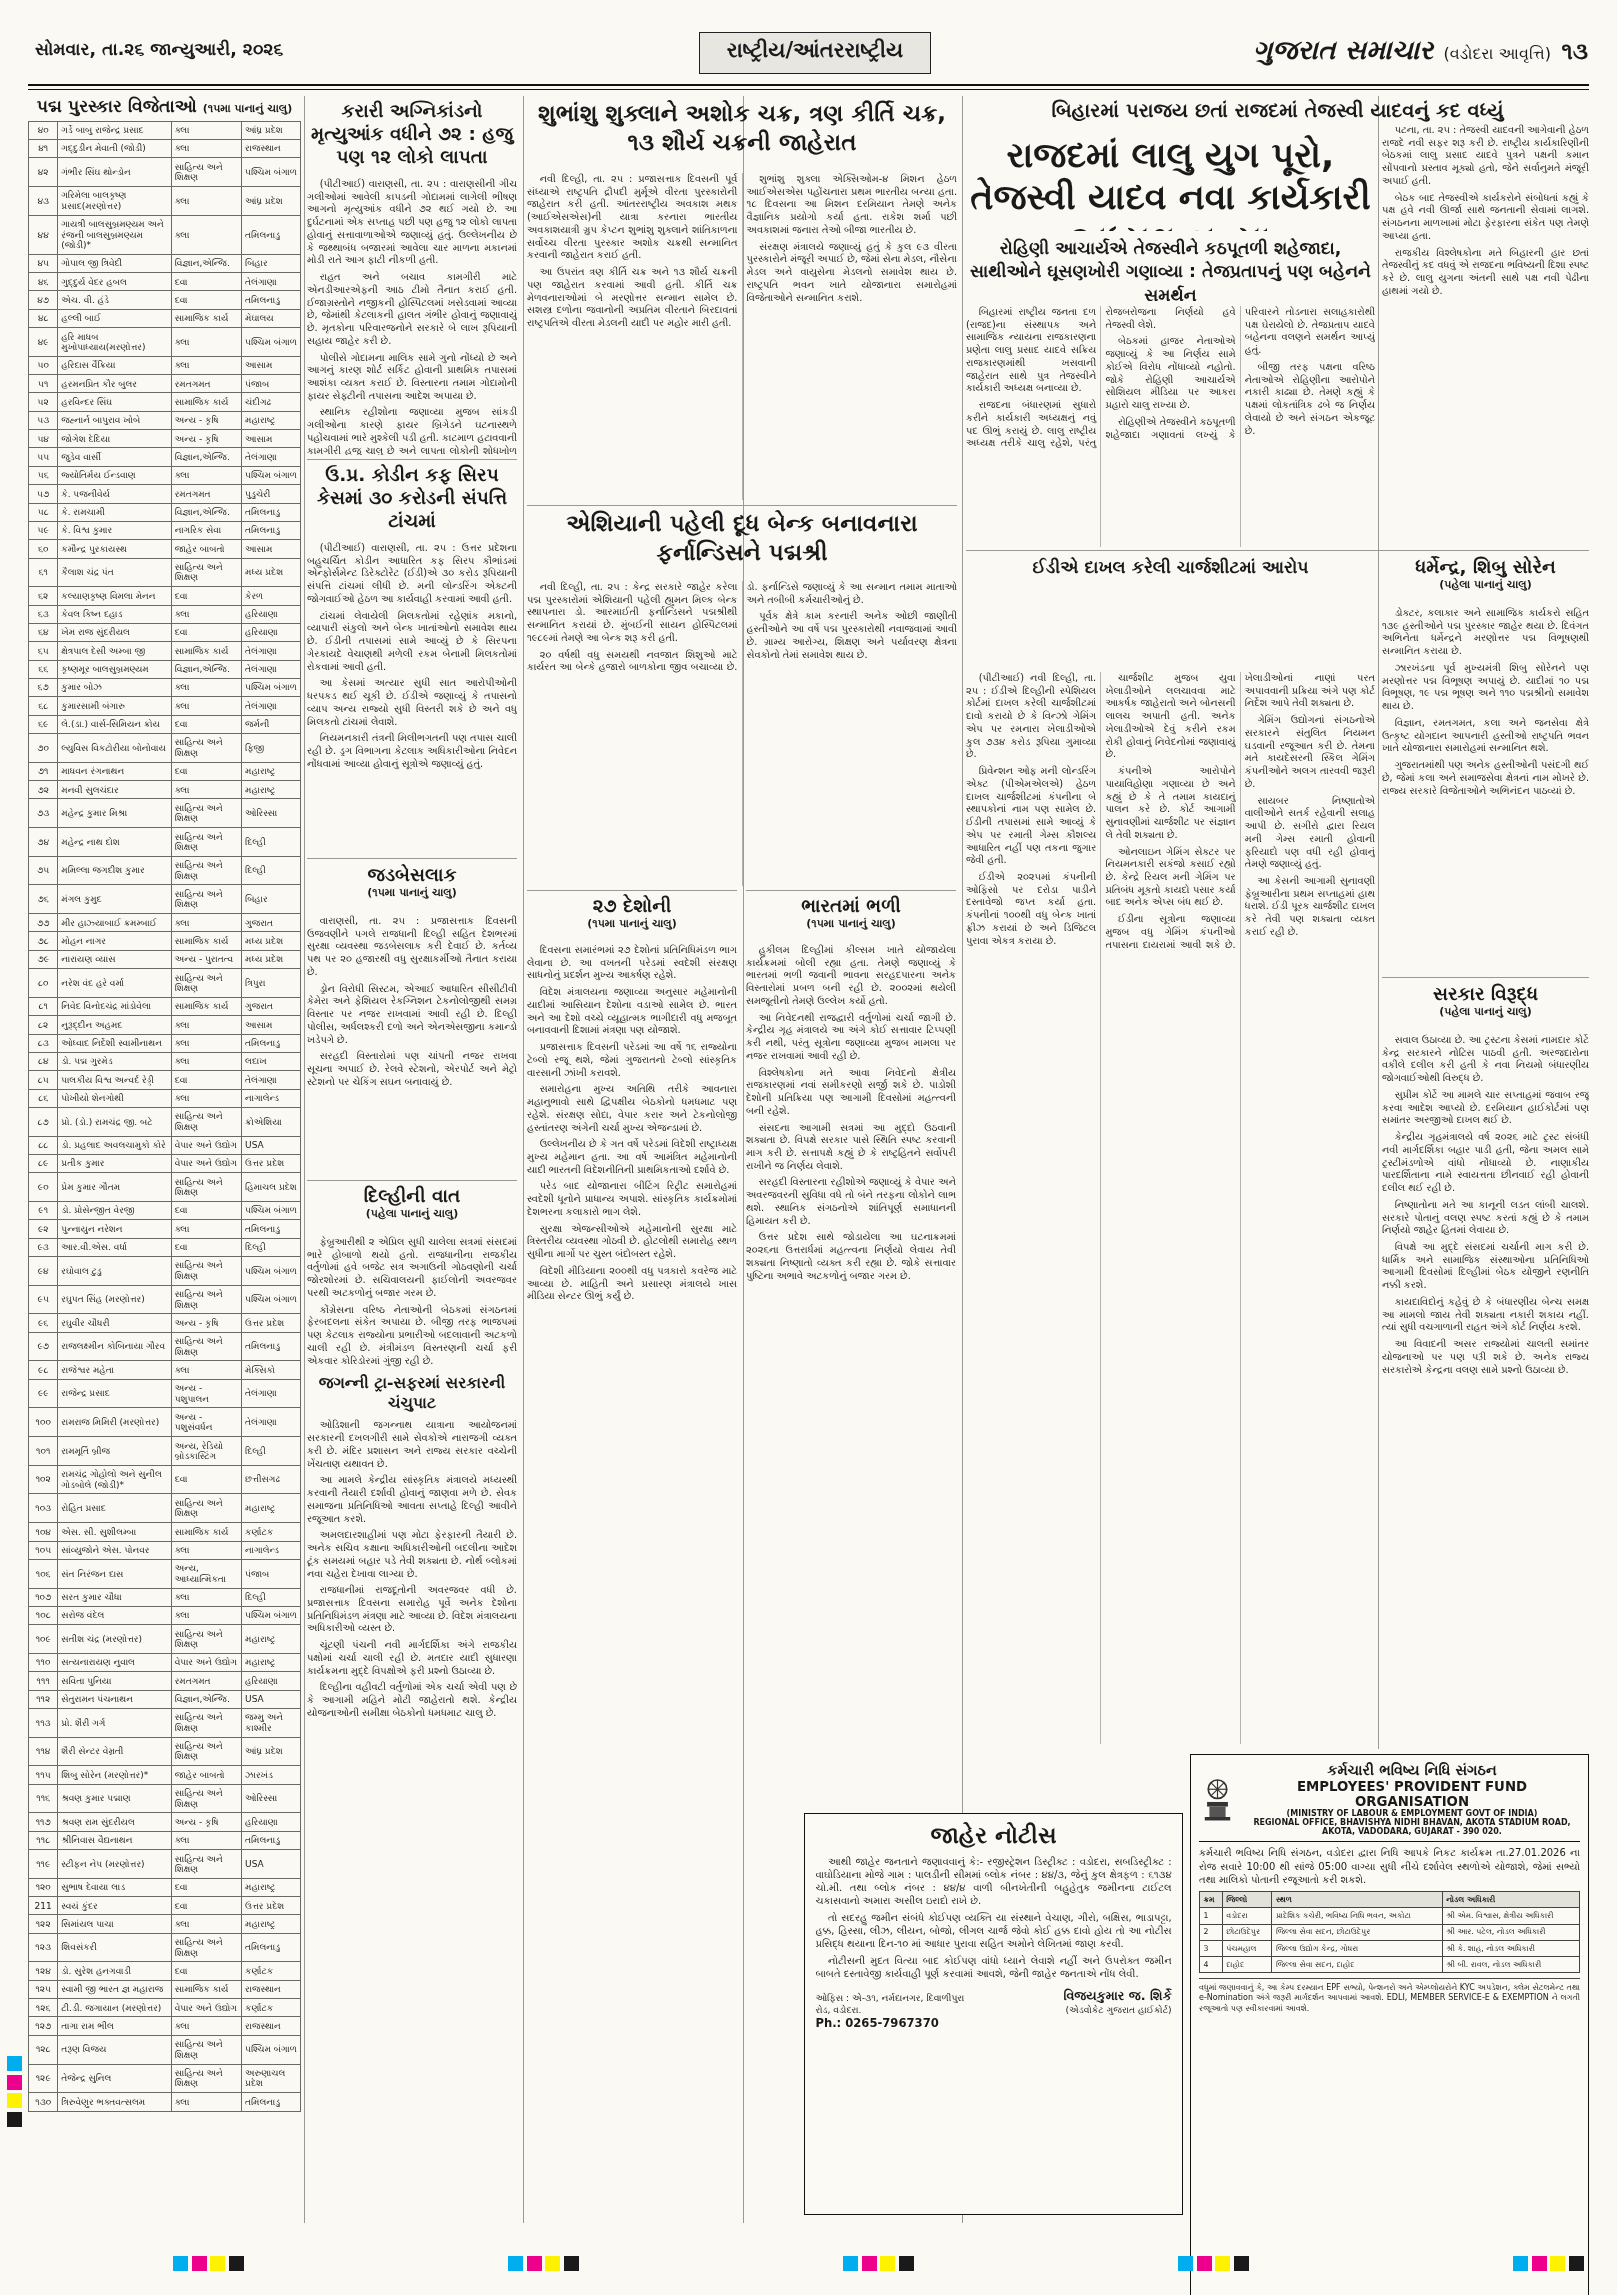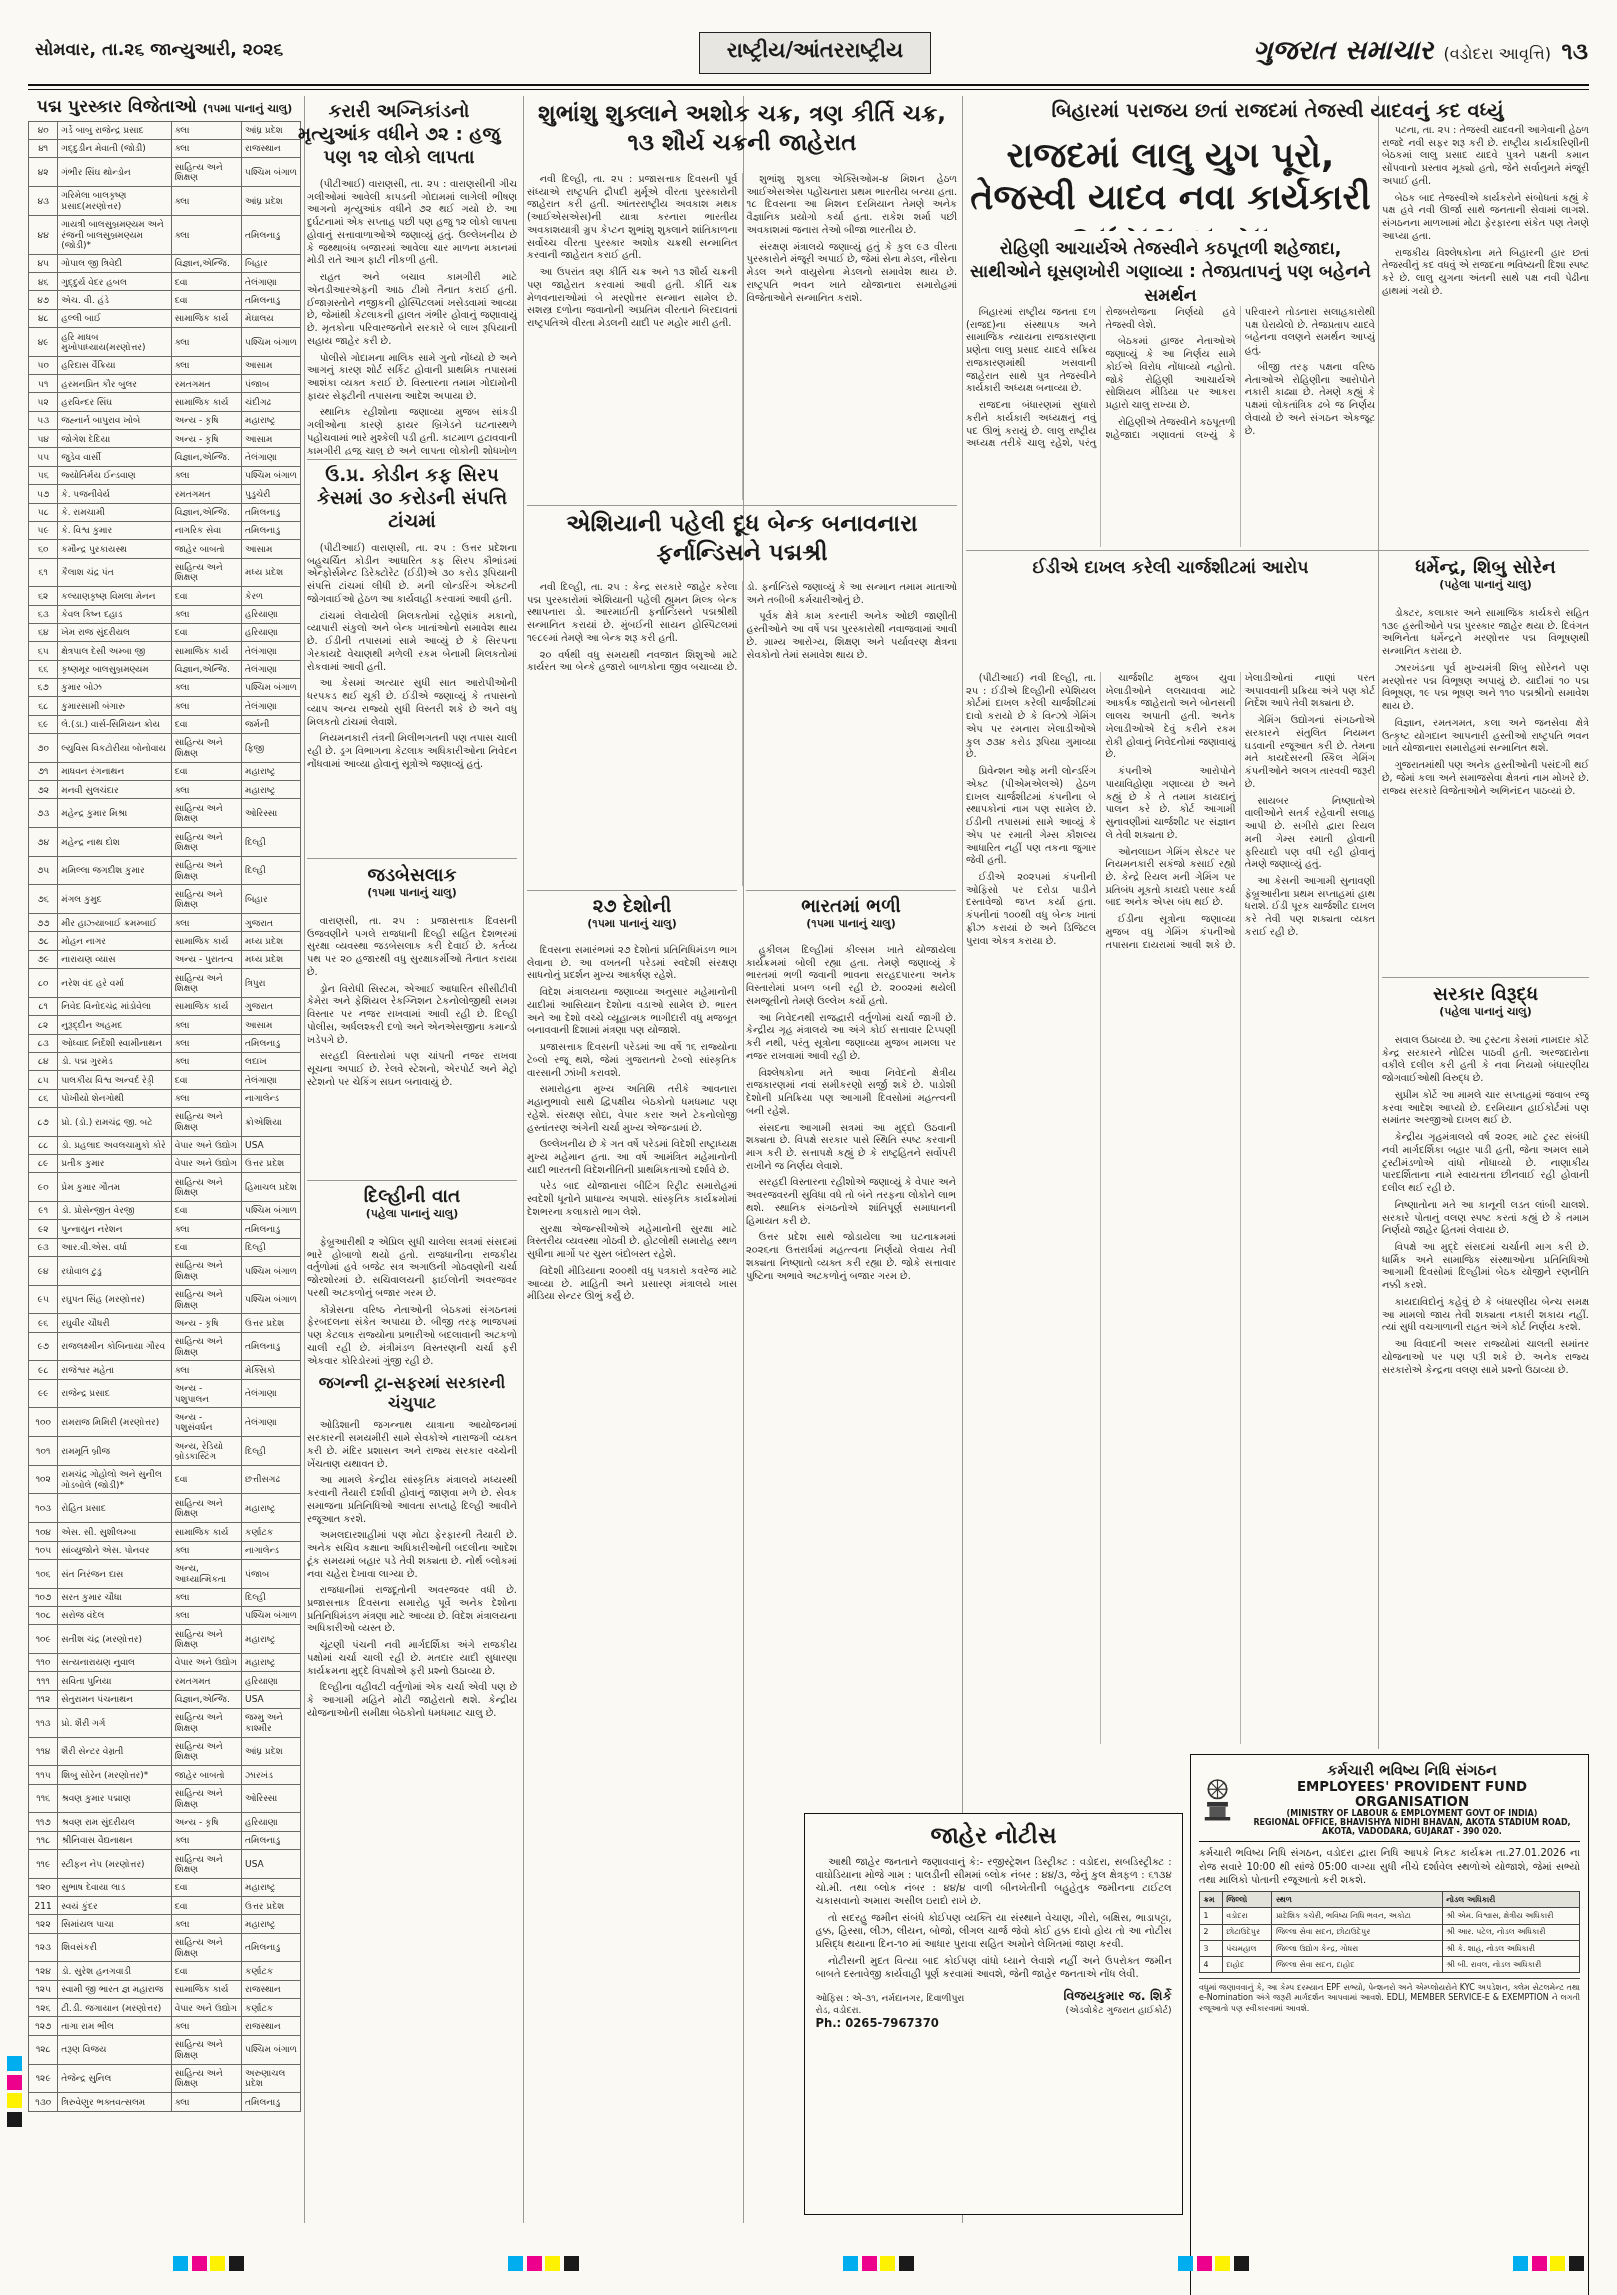--- a/index.html
+++ b/index.html
@@ -749,21 +749,21 @@
           <tr>
             <td class="no">૧૩૦</td>
             <td class="nm">ત્રિરુવેણુર ભક્તવત્સલમ</td>
             <td class="fd">ક્લા</td>
             <td class="st">તમિલનાડુ</td>
           </tr>
         </tbody>
     </table>
   </section>
 
-  <div class="abs head-sm" style="left:294px;top:99px;width:210px;height:74px;">કરારી અગ્નિકાંડનો મૃત્યુઆંક વધીને ૭૨ : હજુ પણ ૧૨ લોકો લાપતા</div>
+  <div class="abs head-sm" style="left:307px;top:99px;width:210px;height:74px;">કરારી અગ્નિકાંડનો મૃત્યુઆંક વધીને ૭૨ : હજુ પણ ૧૨ લોકો લાપતા</div>
   <div class="abs body-txt" style="left:307px;top:178px;width:210px;height:277px;">
 
   <p>(પીટીઆઈ) વારાણસી, તા. ૨૫ : વારાણસીની ગીચ ગલીઓમાં આવેલી કાપડની ગોદામમાં લાગેલી ભીષણ આગનો મૃત્યુઆંક વધીને ૭૨ થઈ ગયો છે. આ દુર્ઘટનામાં એક સપ્તાહ પછી પણ હજુ ૧૨ લોકો લાપતા હોવાનું સત્તાવાળાઓએ જણાવ્યું હતું. ઉલ્લેખનીય છે કે જથ્થાબંધ બજારમાં આવેલા ચાર માળના મકાનમાં મોડી રાતે આગ ફાટી નીકળી હતી.</p>
       <p>રાહત અને બચાવ કામગીરી માટે એનડીઆરએફની આઠ ટીમો તૈનાત કરાઈ હતી. ઈજાગ્રસ્તોને નજીકની હોસ્પિટલમાં ખસેડવામાં આવ્યા છે, જેમાંથી કેટલાકની હાલત ગંભીર હોવાનું જણાવાયું છે. મૃતકોના પરિવારજનોને સરકારે બે લાખ રૂપિયાની સહાય જાહેર કરી છે.</p>
       <p>પોલીસે ગોદામના માલિક સામે ગુનો નોંધ્યો છે અને આગનું કારણ શોર્ટ સર્કિટ હોવાની પ્રાથમિક તપાસમાં આશંકા વ્યક્ત કરાઈ છે. વિસ્તારના તમામ ગોદામોની ફાયર સેફ્ટીની તપાસના આદેશ અપાયા છે.</p>
       <p>સ્થાનિક રહીશોના જણાવ્યા મુજબ સાંકડી ગલીઓના કારણે ફાયર બ્રિગેડને ઘટનાસ્થળે પહોંચવામાં ભારે મુશ્કેલી પડી હતી. કાટમાળ હટાવવાની કામગીરી હજુ ચાલુ છે અને લાપતા લોકોની શોધખોળ યથાવત છે.</p>
     </div>
 
   <div class="abs head-sm" style="left:307px;top:463px;width:210px;height:74px;">ઉ.પ્ર. કોડીન કફ સિરપ કેસમાં ૩૦ કરોડની સંપત્તિ ટાંચમાં</div>
   <div class="abs body-txt" style="left:307px;top:542px;width:210px;height:313px;">
@@ -791,21 +791,21 @@
   </div>
   <div class="abs" style="left:307px;top:1236px;width:210px;height:987px;">
     <div class="body-txt">
 
     <p>ફેબ્રુઆરીથી ૨ એપ્રિલ સુધી ચાલેલા સત્રમાં સંસદમાં ભારે હોબાળો થયો હતો. રાજધાનીના રાજકીય વર્તુળોમાં હવે બજેટ સત્ર અગાઉની ગોઠવણોની ચર્ચા જોરશોરમાં છે. સચિવાલયની ફાઈલોની અવરજવર પરથી અટકળોનું બજાર ગરમ છે.</p>
         <p>કોંગ્રેસના વરિષ્ઠ નેતાઓની બેઠકમાં સંગઠનમાં ફેરબદલના સંકેત અપાયા છે. બીજી તરફ ભાજપમાં પણ કેટલાક રાજ્યોના પ્રભારીઓ બદલાવાની અટકળો ચાલી રહી છે. મંત્રીમંડળ વિસ્તરણની ચર્ચા ફરી એકવાર કોરિડોરમાં ગુંજી રહી છે.</p>
       </div>
     <div class="inner-sub">જગન્ની ટ્રા-સફરમાં સરકારની ચંચુપાટ</div>
     <div class="body-txt">
 
-    <p>ઓડિશાની જગન્નાથ યાત્રાના આયોજનમાં સરકારની સમયમીરી સામે સેવકોએ નારાજગી વ્યક્ત કરી છે. મંદિર પ્રશાસન અને રાજ્ય સરકાર વચ્ચેની ખેંચતાણ યથાવત છે.</p>
+    <p>ઓડિશાની જગન્નાથ યાત્રાના આયોજનમાં સરકારની દખલગીરી સામે સેવકોએ નારાજગી વ્યક્ત કરી છે. મંદિર પ્રશાસન અને રાજ્ય સરકાર વચ્ચેની ખેંચતાણ યથાવત છે.</p>
         <p>આ મામલે કેન્દ્રીય સાંસ્કૃતિક મંત્રાલયે મધ્યસ્થી કરવાની તૈયારી દર્શાવી હોવાનું જાણવા મળે છે. સેવક સમાજના પ્રતિનિધિઓ આવતા સપ્તાહે દિલ્હી આવીને રજૂઆત કરશે.</p>
         <p>અમલદારશાહીમાં પણ મોટા ફેરફારની તૈયારી છે. અનેક સચિવ કક્ષાના અધિકારીઓની બદલીના આદેશ ટૂંક સમયમાં બહાર પડે તેવી શક્યતા છે. નોર્થ બ્લોકમાં નવા ચહેરા દેખાવા લાગ્યા છે.</p>
         <p>રાજધાનીમાં રાજદૂતોની અવરજવર વધી છે. પ્રજાસત્તાક દિવસના સમારોહ પૂર્વે અનેક દેશોના પ્રતિનિધિમંડળ મંત્રણા માટે આવ્યા છે. વિદેશ મંત્રાલયના અધિકારીઓ વ્યસ્ત છે.</p>
         <p>ચૂંટણી પંચની નવી માર્ગદર્શિકા અંગે રાજકીય પક્ષોમાં ચર્ચા ચાલી રહી છે. મતદાર યાદી સુધારણા કાર્યક્રમના મુદ્દે વિપક્ષોએ ફરી પ્રશ્નો ઉઠાવ્યા છે.</p>
         <p>દિલ્હીના વહીવટી વર્તુળોમાં એક ચર્ચા એવી પણ છે કે આગામી મહિને મોટી જાહેરાતો થશે. કેન્દ્રીય યોજનાઓની સમીક્ષા બેઠકોનો ધમધમાટ ચાલુ છે.</p>
       </div>
   </div>
 
   <div class="abs head-md" style="left:527px;top:99px;width:430px;height:70px;">શુભાંશુ શુક્લાને અશોક ચક્ર, ત્રણ કીર્તિ ચક્ર, ૧૩ શૌર્ય ચક્રની જાહેરાત</div>
   <div class="abs body-txt cols2" style="left:527px;top:173px;width:430px;height:327px;">

